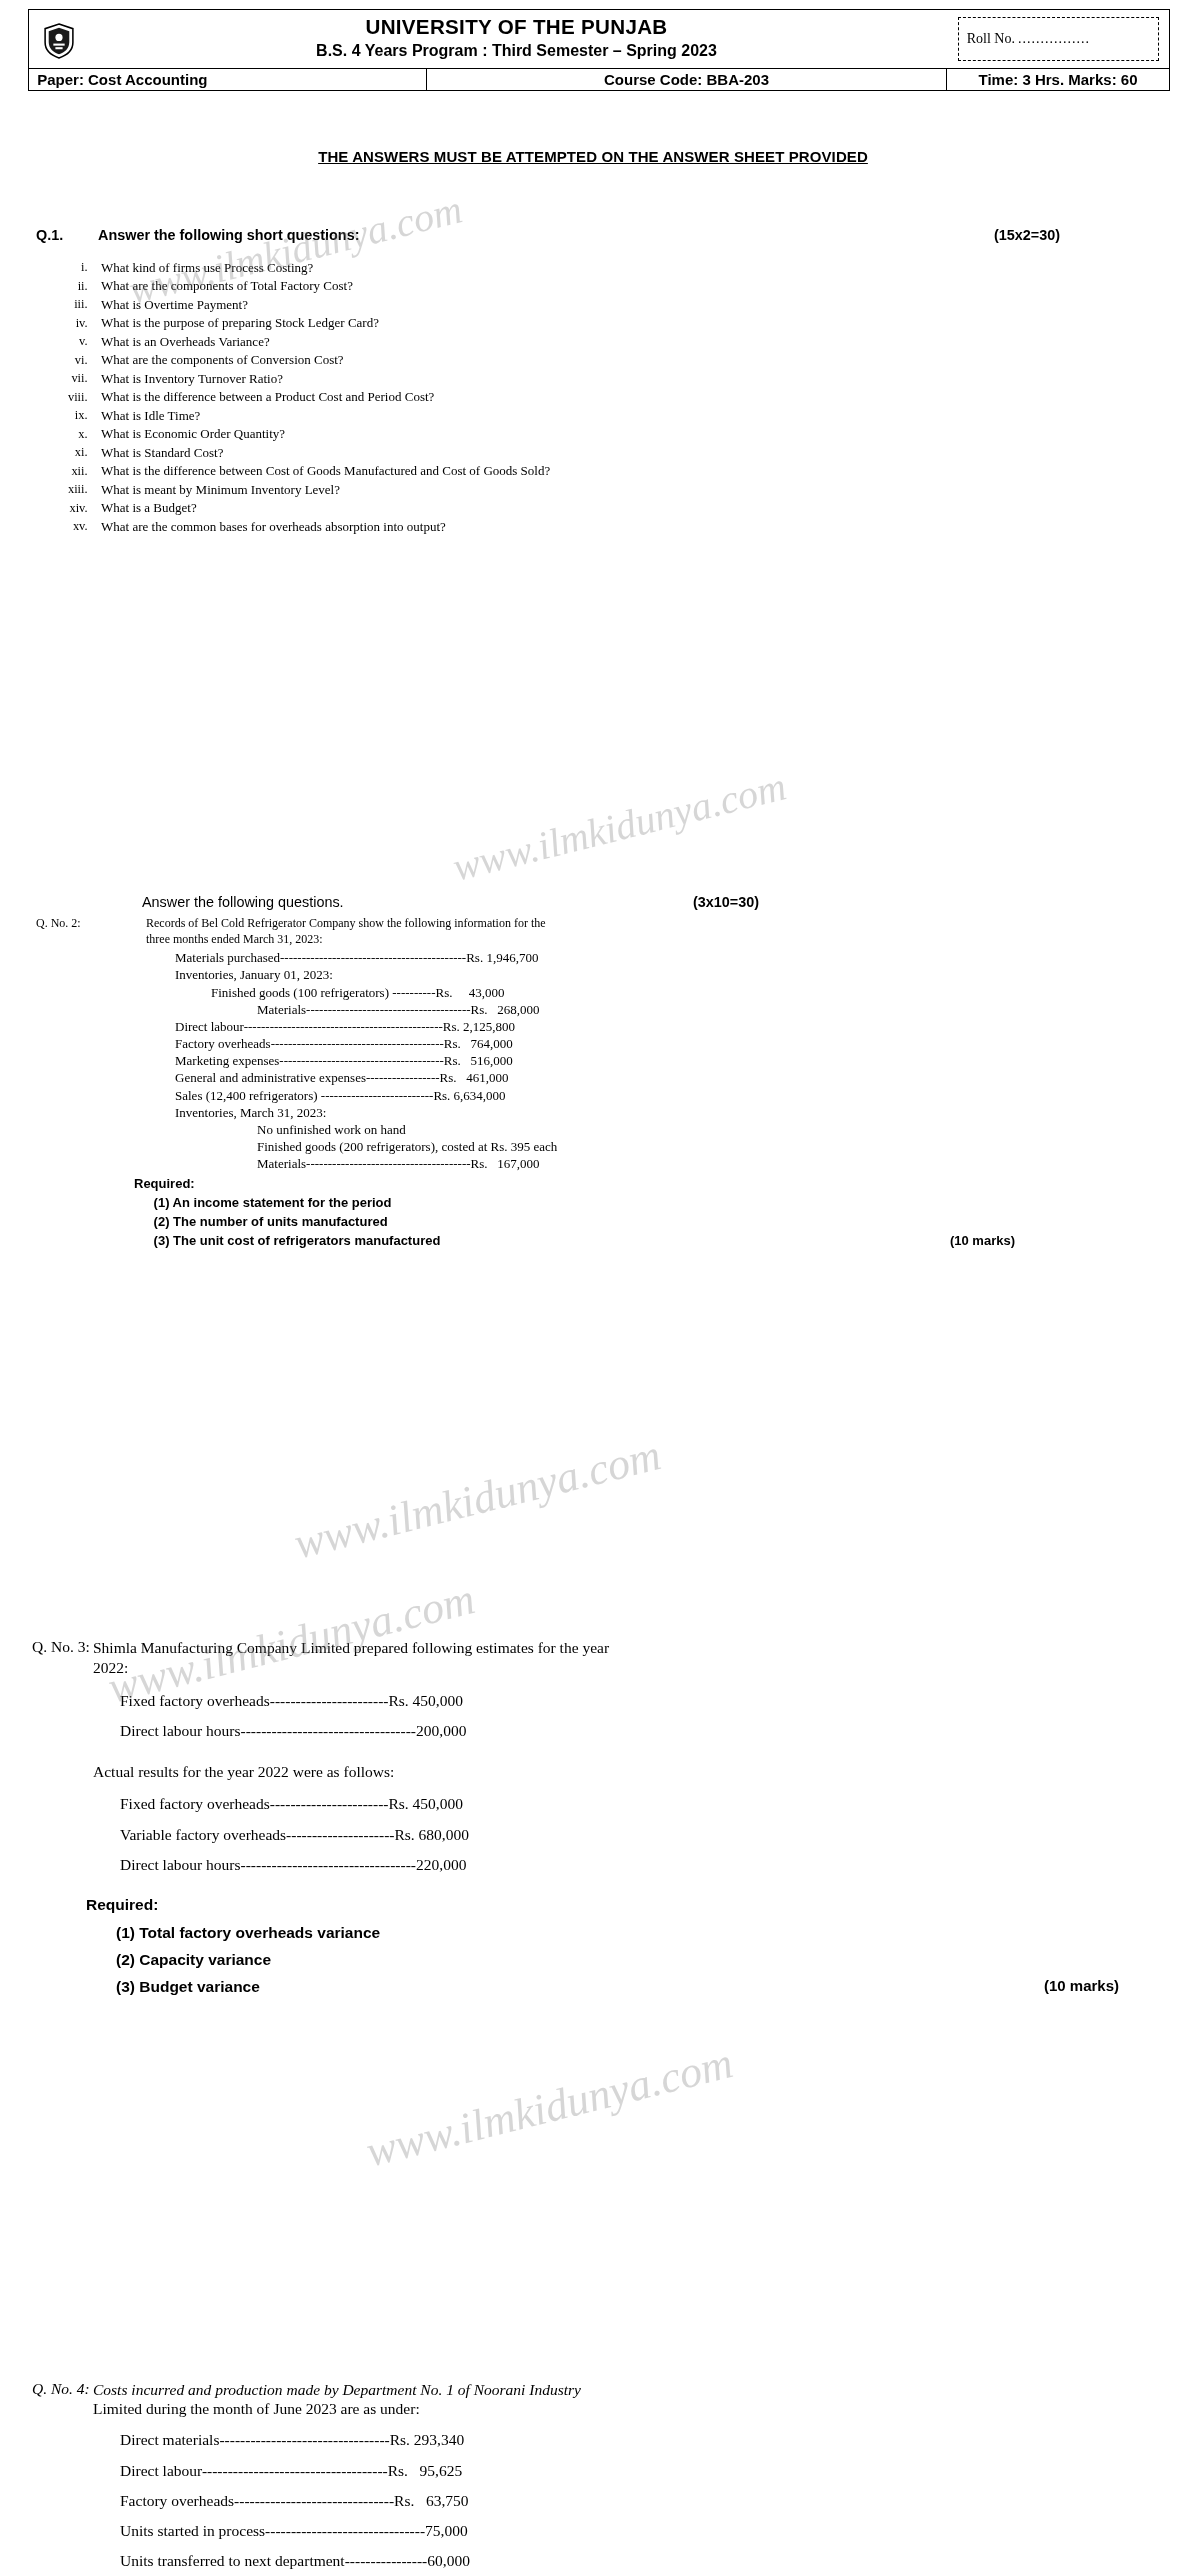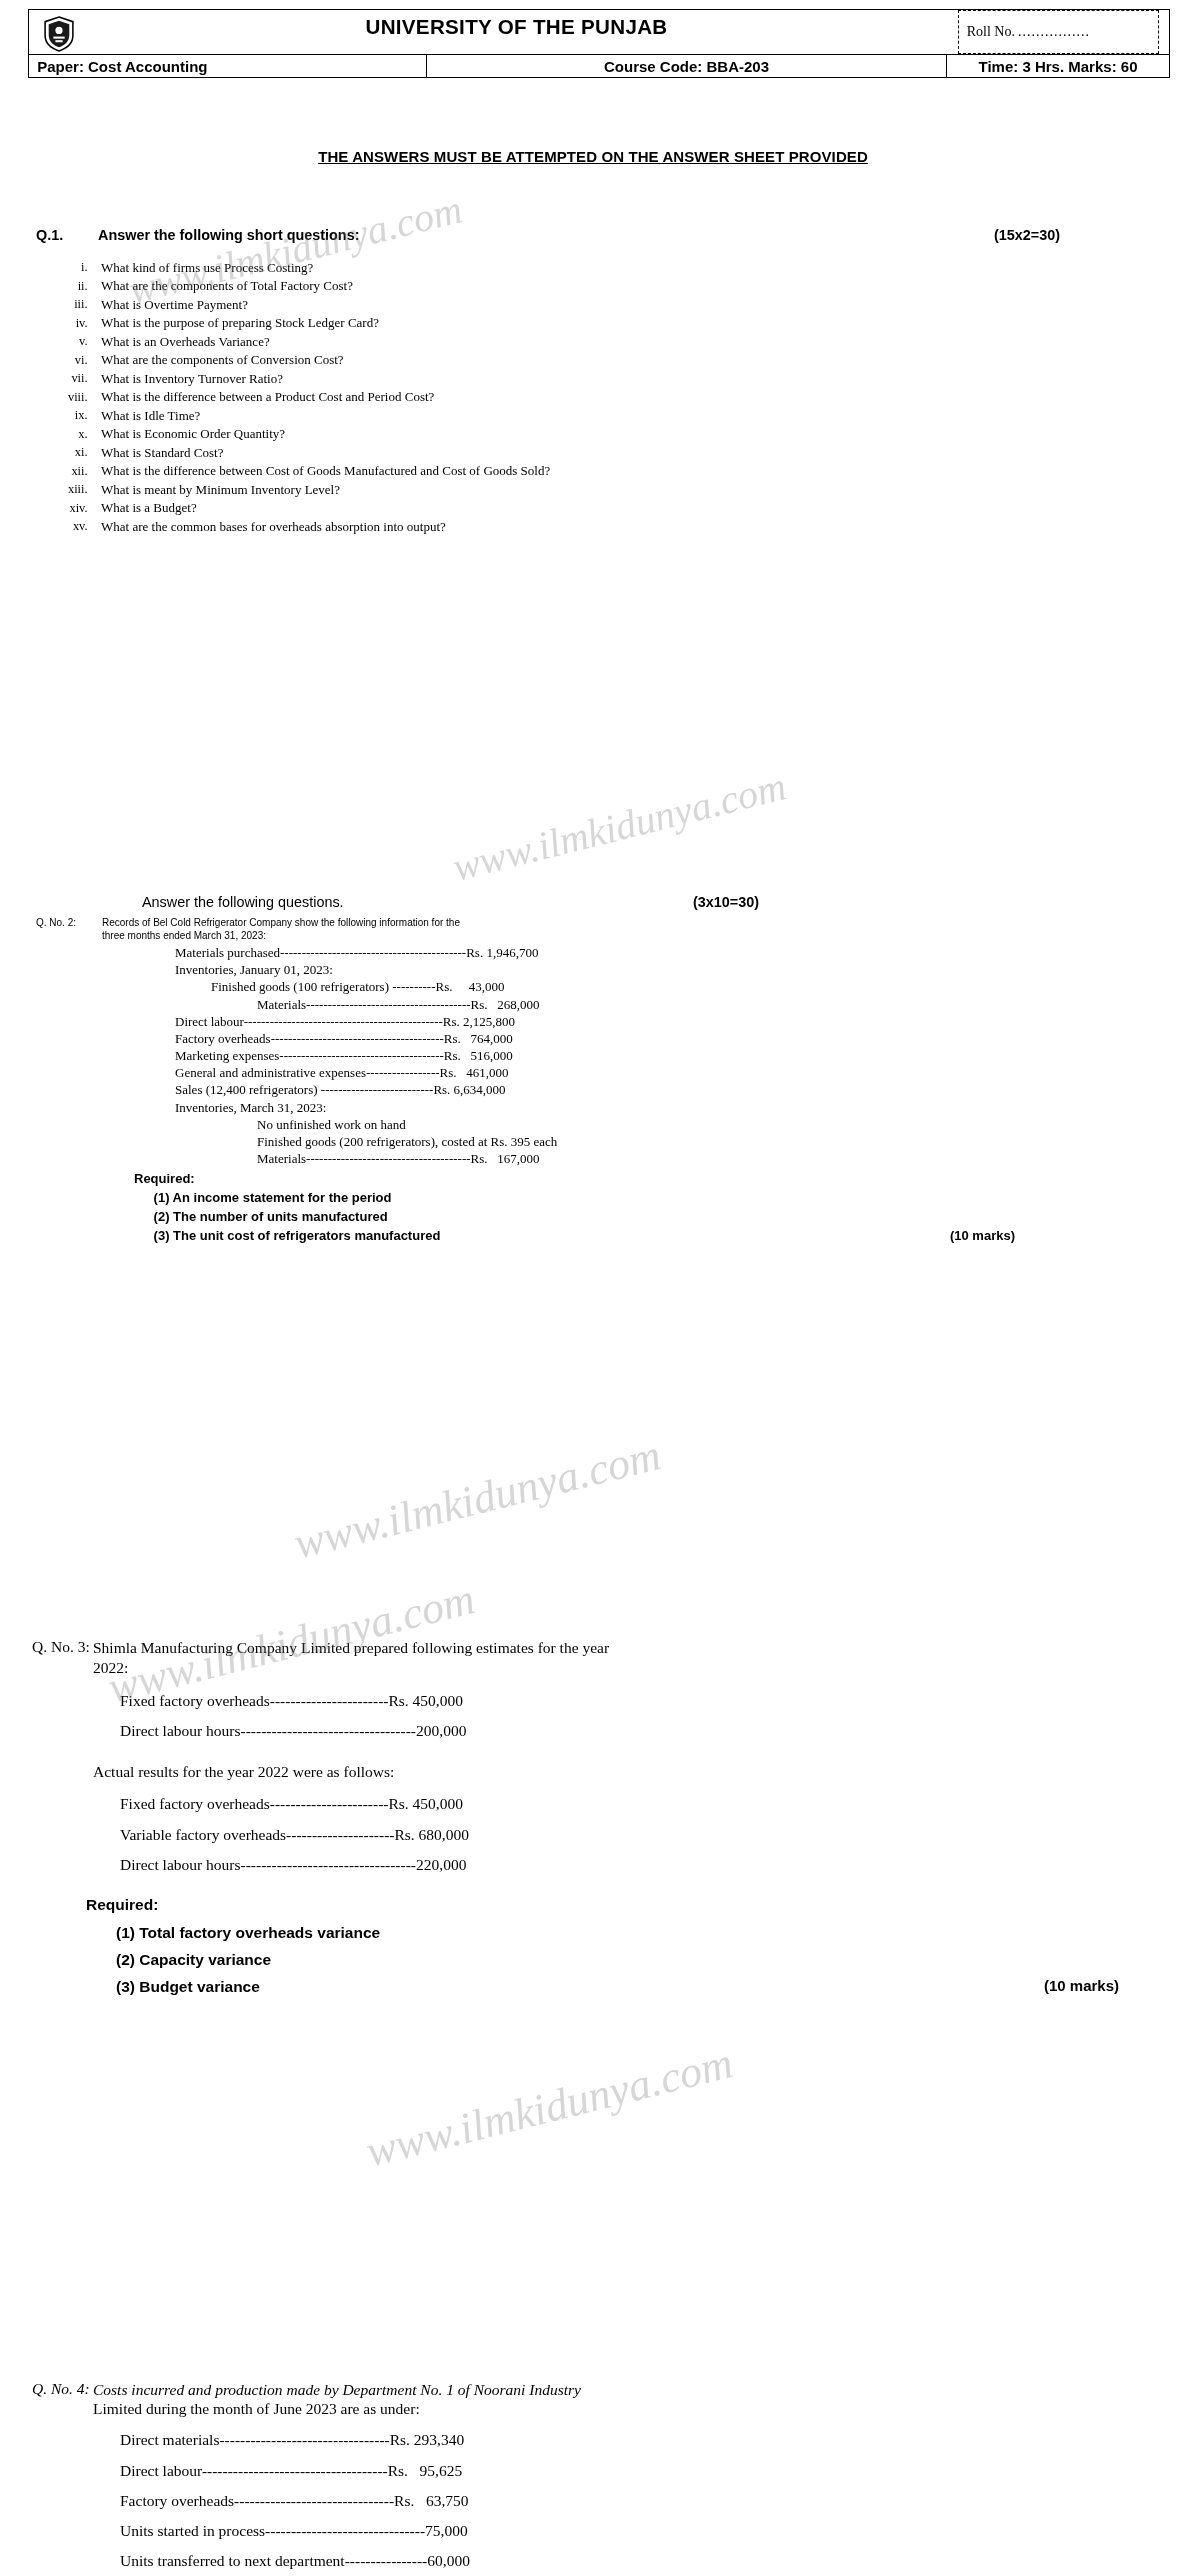--- a/index.html
+++ b/index.html
@@ -190,23 +190,24 @@
   
   .q2 {
     position: absolute;
     left: 36px;
     top: 916px;
     width: 1113px;
     font-size: 13px;
   }
   .q2-head {
     display: flex;
-    font-family: Liberation Sans, sans-serif;
-    font-size: 10px;
+    font-family: Liberation Serif, serif;
+    font-size: 12px;
     line-height: 1.3;
+    gap: 44px;
   }
   .q2-no {
     width: 66px;
     font-weight: normal;
   }
   .q2-htext { flex: 1; }
   .q2-body {
     margin-top: 2.1px;
     padding-left: 139px;
     line-height: 1.32;
@@ -317,20 +318,21 @@
         <svg class="logo" viewBox="0 0 62 70">
           <path d="M31 2 L58 11 L58 38 C58 54 46 63 31 68 C16 63 4 54 4 38 L4 11 Z" fill="none" stroke="#000" stroke-width="3"></path>
           <path d="M31 9 L51 16 L51 37 C51 50 42 57 31 61 C20 57 11 50 11 37 L11 16 Z" fill="#1a1a1a"></path>
           <circle cx="31" cy="28" r="7" fill="#fff"></circle>
           <rect x="20" y="40" width="22" height="4" fill="#fff"></rect>
           <rect x="24" y="47" width="14" height="4" fill="#fff"></rect>
         </svg>
       </div>
       <div class="title-cell">
         <div class="uni-name">UNIVERSITY OF THE PUNJAB</div>
+        <div class="prog-name">B.S. 4 Years Program : Third Semester – Spring 2023</div>
       </div>
       <div class="rollno-cell">
         <div class="rollno-box">
           <span>Roll No.</span>
           <span class="rollno-dots">................</span>
         </div>
       </div>
     </div>
     <div class="header-bottom">
       <div class="hb-left">Paper: Cost Accounting</div>

